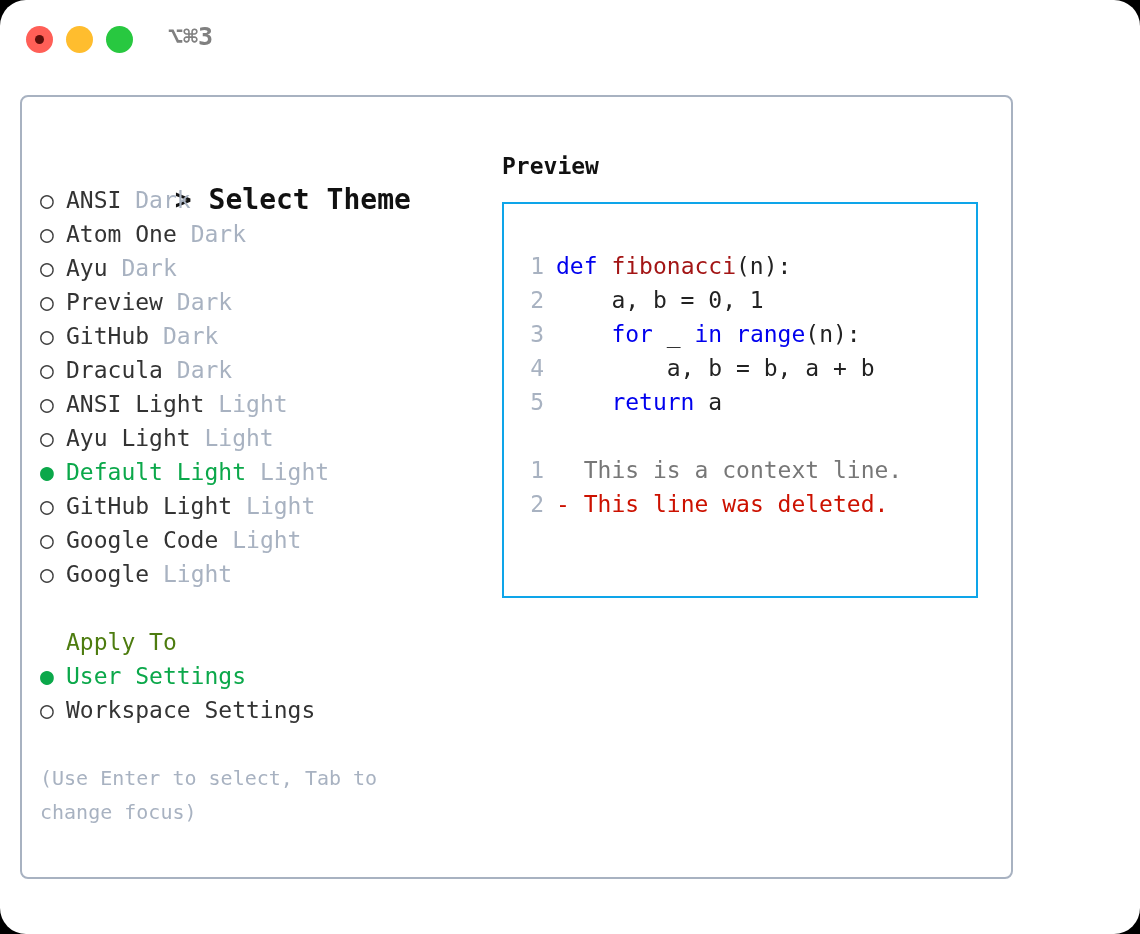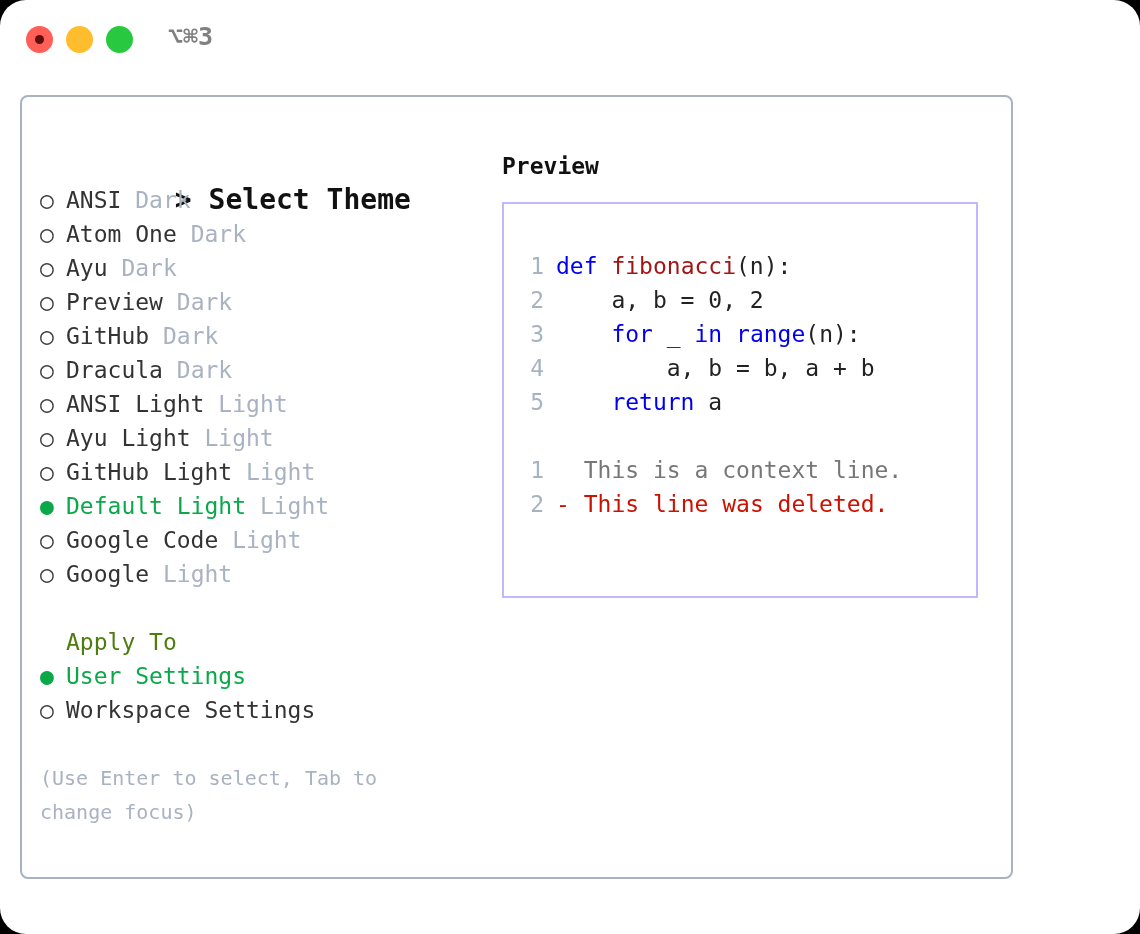--- a/index.html
+++ b/index.html
@@ -144,21 +144,21 @@
     font-weight: bold;
     color: #111111;
     height: 34px;
     line-height: 34px;
     white-space: pre;
   }
   .preview-box {
     margin-top: 19px;
     width: 476px;
     height: 396px;
-    border: 2px solid #c4b5fd;
+    border: 2px solid #0ea5e9;
     box-sizing: border-box;
     background: #ffffff;
     position: relative;
   }
   .code-area {
     position: absolute;
     left: 14px;
     top: 45px;
     right: 4px;
   }
@@ -207,22 +207,22 @@
 
       <div class="theme-list" id="theme-list">
           <div class="theme-row"><span class="bullet">○</span><span class="theme-name">ANSI</span><span> </span><span class="theme-cat">Dark</span></div>
           <div class="theme-row"><span class="bullet">○</span><span class="theme-name">Atom One</span><span> </span><span class="theme-cat">Dark</span></div>
           <div class="theme-row"><span class="bullet">○</span><span class="theme-name">Ayu</span><span> </span><span class="theme-cat">Dark</span></div>
           <div class="theme-row"><span class="bullet">○</span><span class="theme-name">Preview</span><span> </span><span class="theme-cat">Dark</span></div>
           <div class="theme-row"><span class="bullet">○</span><span class="theme-name">GitHub</span><span> </span><span class="theme-cat">Dark</span></div>
           <div class="theme-row"><span class="bullet">○</span><span class="theme-name">Dracula</span><span> </span><span class="theme-cat">Dark</span></div>
           <div class="theme-row"><span class="bullet">○</span><span class="theme-name">ANSI Light</span><span> </span><span class="theme-cat">Light</span></div>
           <div class="theme-row"><span class="bullet">○</span><span class="theme-name">Ayu Light</span><span> </span><span class="theme-cat">Light</span></div>
+          <div class="theme-row selected"><span class="bullet">●</span><span class="theme-name">Default Light</span><span> </span><span class="theme-cat">Light</span></div>
           <div class="theme-row"><span class="bullet">○</span><span class="theme-name">GitHub Light</span><span> </span><span class="theme-cat">Light</span></div>
-          <div class="theme-row selected"><span class="bullet">●</span><span class="theme-name">Default Light</span><span> </span><span class="theme-cat">Light</span></div>
           <div class="theme-row"><span class="bullet">○</span><span class="theme-name">Google Code</span><span> </span><span class="theme-cat">Light</span></div>
           <div class="theme-row"><span class="bullet">○</span><span class="theme-name">Google</span><span> </span><span class="theme-cat">Light</span></div>
         </div>
 
       <div class="spacer-row"></div>
 
       <div class="group-header">Apply To</div>
 
       <div class="theme-list" id="apply-list">
           <div class="theme-row selected"><span class="bullet">●</span><span class="theme-name">User Settings</span></div>
@@ -230,21 +230,21 @@
         </div>
 
       <div class="hint">(Use Enter to select, Tab to change focus)</div>
     </div>
 
     <div class="right-col">
       <div class="preview-title">Preview</div>
       <div class="preview-box">
         <div class="code-area" id="code-area">
             <div class="code-line"><span class="ln">1</span><span class="kw">def </span><span class="fn">fibonacci</span><span class="pl">(n):</span></div>
-            <div class="code-line"><span class="ln">2</span><span class="pl">    a, b = 0, 2</span></div>
+            <div class="code-line"><span class="ln">2</span><span class="pl">    a, b = 0, 1</span></div>
             <div class="code-line"><span class="ln">3</span><span class="kw">    for </span><span class="pl">_</span><span class="kw"> in </span><span class="kw">range</span><span class="pl">(n):</span></div>
             <div class="code-line"><span class="ln">4</span><span class="pl">        a, b = b, a + b</span></div>
             <div class="code-line"><span class="ln">5</span><span class="kw">    return</span><span class="pl"> a</span></div>
             <div class="gap"></div>
             <div class="code-line"><span class="ln">1</span><span class="d-ctx"> </span><span> </span><span class="d-ctx">This is a context line.</span></div>
             <div class="code-line"><span class="ln">2</span><span class="d-del">-</span><span> </span><span class="d-del">This line was deleted.</span></div>
           </div>
       </div>
     </div>
 

